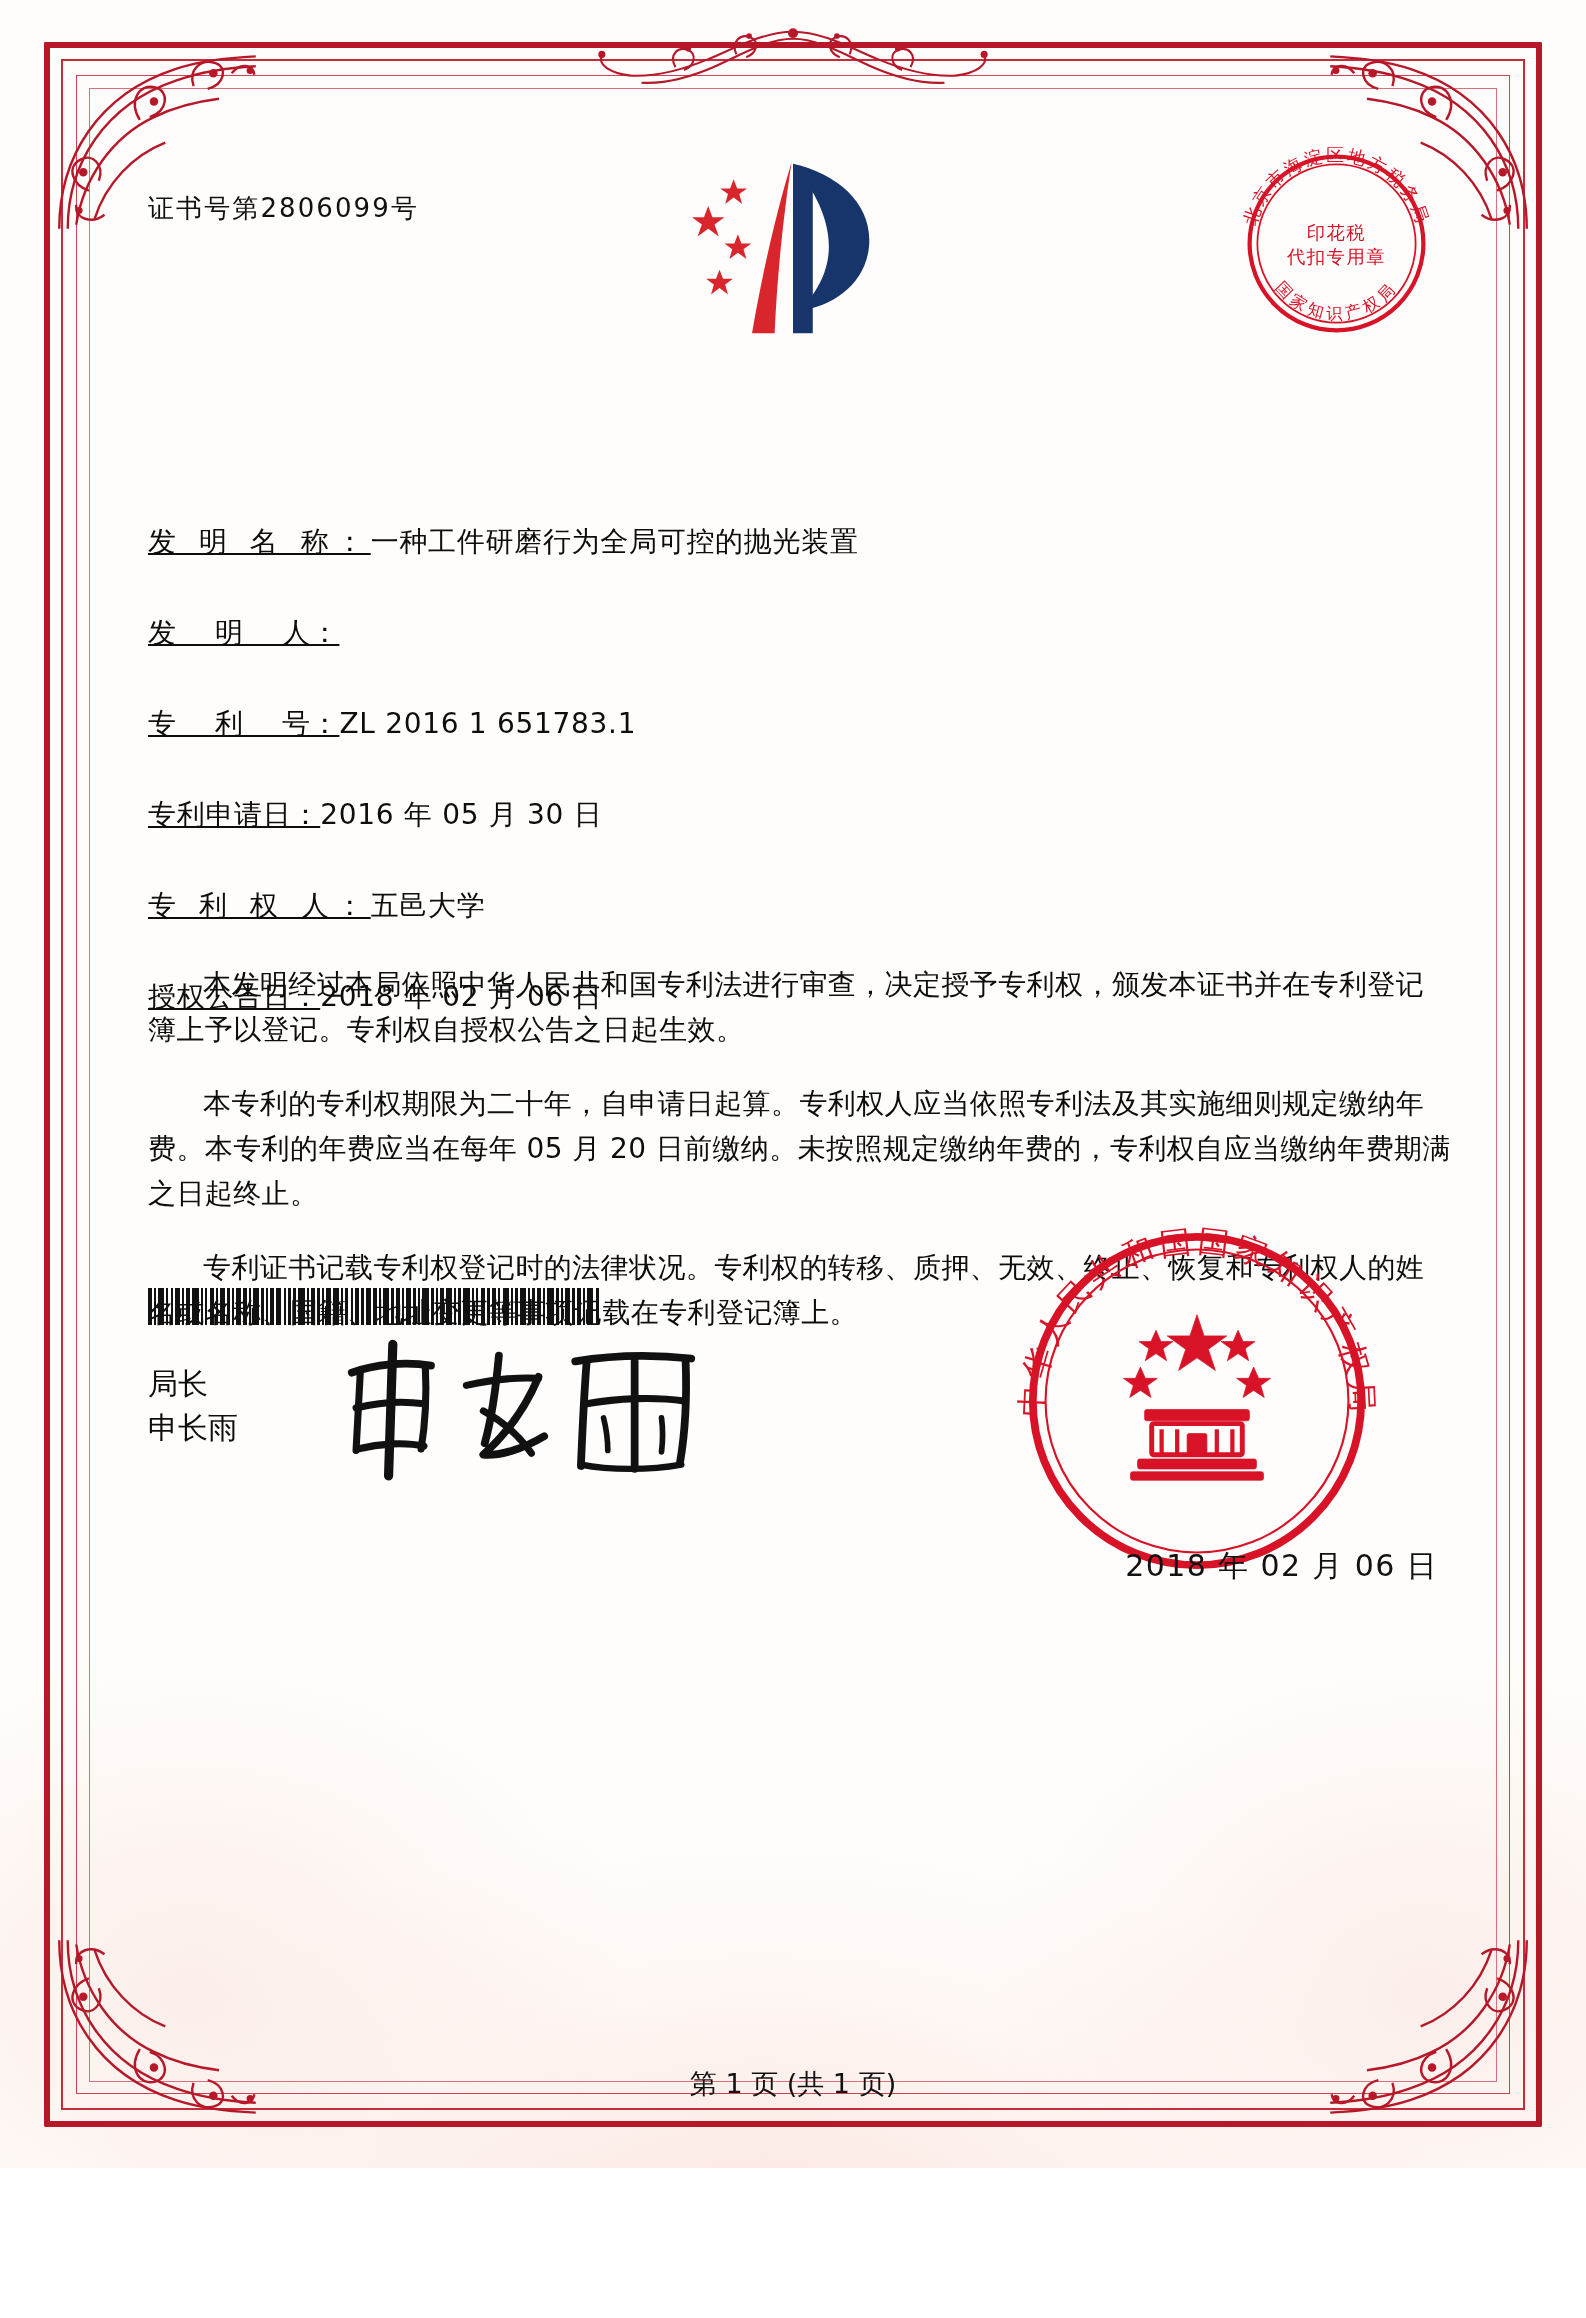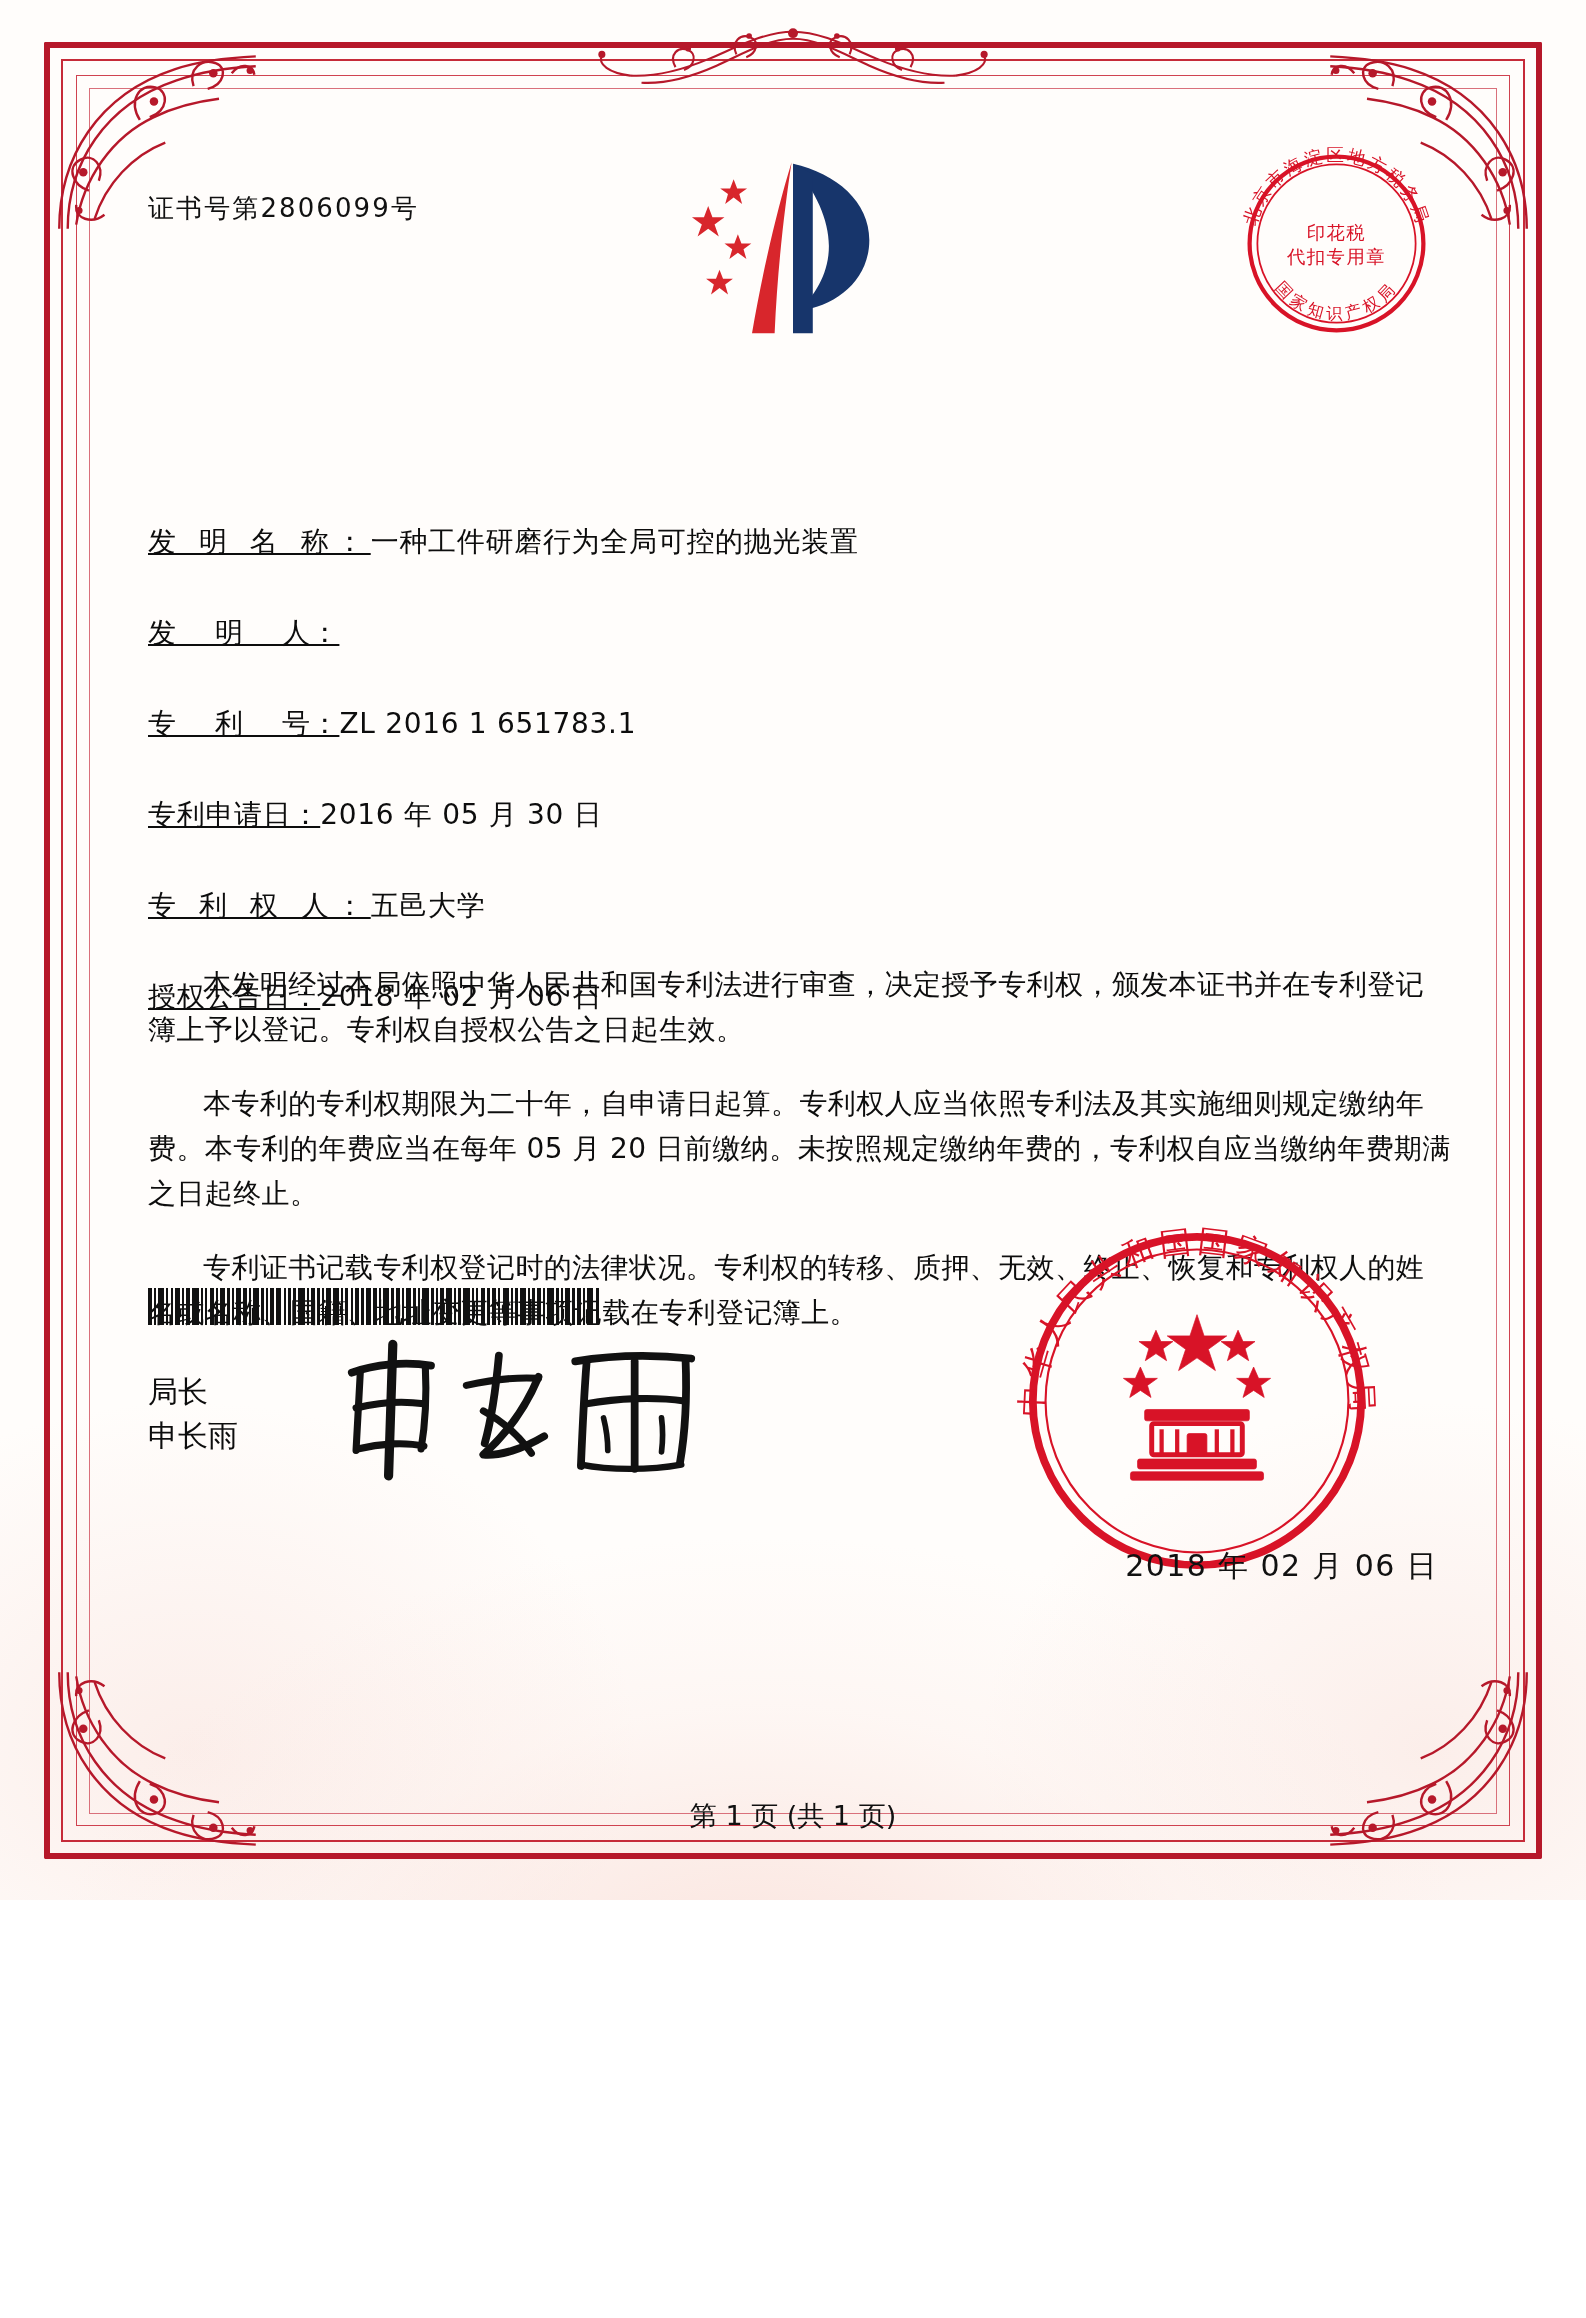--- a/index.html
+++ b/index.html
@@ -6,21 +6,21 @@
     margin: 0;
     padding: 0;
     background: #ffffff;
   }
   body {
     font-family: "DejaVu Sans", "Liberation Sans", sans-serif;
   }
   .page {
     position: relative;
     width: 1586px;
-    height: 1900px;
+    height: 2168px;
     background: #fffdfb;
     overflow: hidden;
   }
   
   .paper-wash {
     position: absolute;
     inset: 0;
     background:
       radial-gradient(ellipse 991px 637px at 48% 105%, rgba(246, 205, 195, 0.55) 0%, rgba(250, 228, 222, 0.25) 45%, rgba(255,255,255,0) 72%),
       radial-gradient(ellipse 637px 495px at 12% 92%, rgba(245, 210, 202, 0.35) 0%, rgba(255,255,255,0) 70%),
@@ -181,21 +181,20 @@
 
   
   .sign-label {
     position: absolute;
     left: 28px;
     top: 1235px;
     font-size: 30px;
     line-height: 1.45;
     color: #0d0d0d;
     font-family: "DejaVu Sans", sans-serif;
-    margin-top: 8px;
   }
   .signature {
     position: absolute;
     left: 212px;
     top: 1203px;
     width: 396px;
     height: 156px;
     color: #111;
   }
   .signature svg { width: 100%; height: 100%; display: block; }

